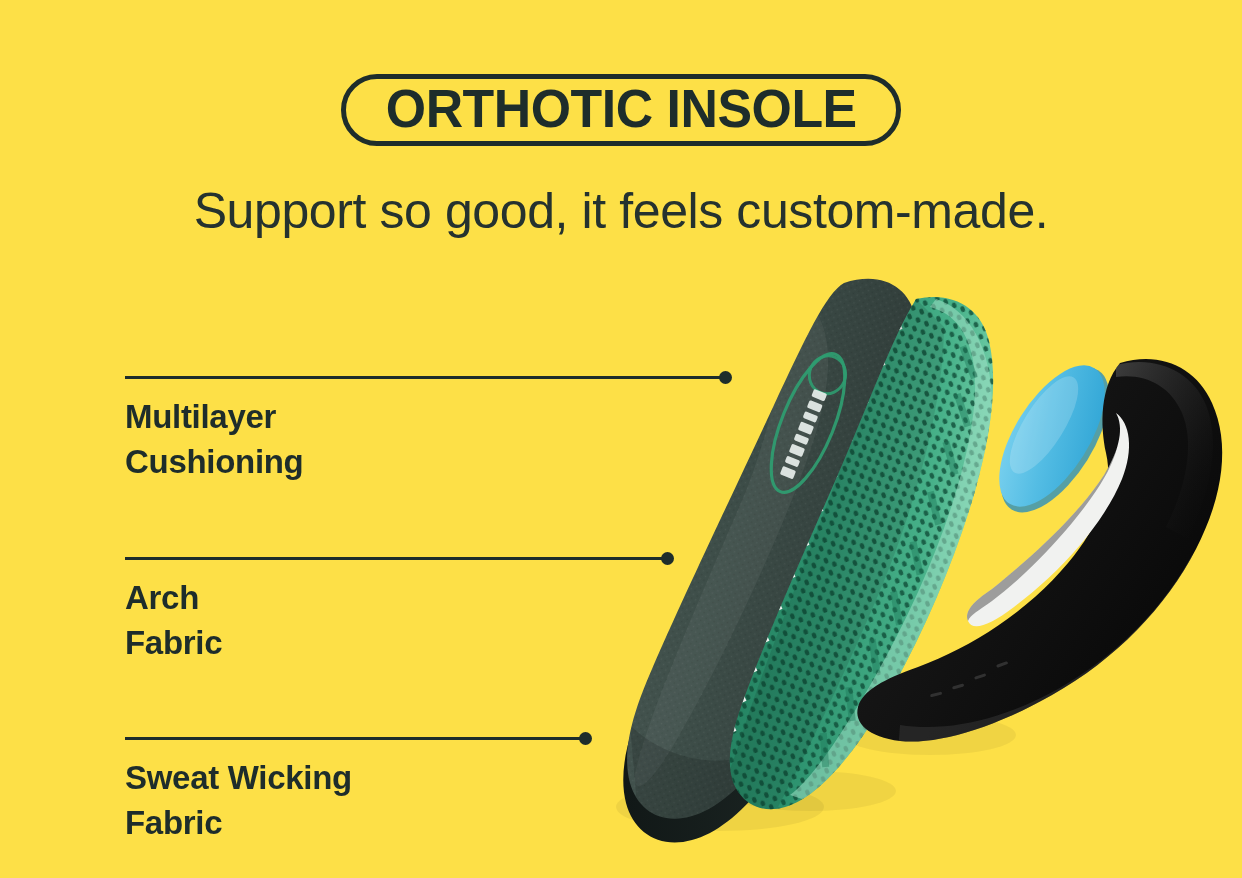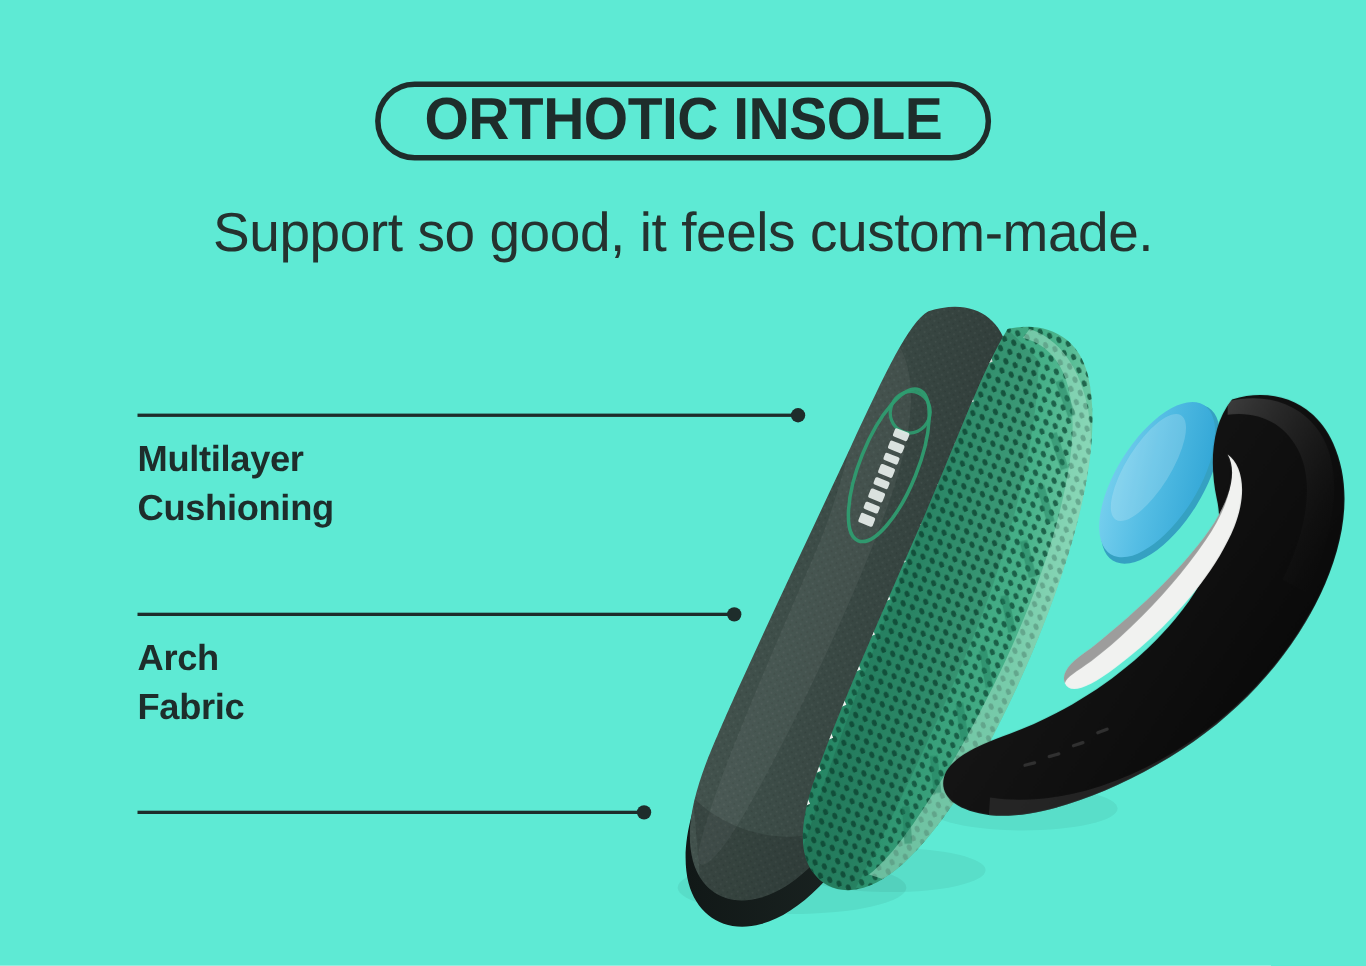--- a/index.html
+++ b/index.html
@@ -4,21 +4,21 @@
 <style>
   html, body {
     margin: 0;
     padding: 0;
     background: #f1f2f0;
   }
   .canvas {
     position: relative;
     width: 1242px;
     height: 878px;
-    background: #5eead4;
+    background: #fde047;
     overflow: hidden;
     font-family: "Liberation Sans", sans-serif;
     color: #1e2d2b;
   }
 
   
   .headline {
     position: absolute;
     left: 0;
     top: 74px;
@@ -144,20 +144,22 @@
       <span class="feature-dot"></span>
     </div>
     <div class="feature-label">Arch
 Fabric</div>
   </div>
 
   <div class="feature" id="feature-2">
     <div class="feature-rule">
       <span class="feature-dot"></span>
     </div>
+    <div class="feature-label">Sweat Wicking
+Fabric</div>
   </div>
 
   <div class="product">
     <svg width="642" height="590" viewBox="0 0 642 590" xmlns="http://www.w3.org/2000/svg">
       <defs>
 
         <linearGradient id="gTop" x1="0" y1="0" x2="1" y2="0.35">
           <stop offset="0" stop-color="#4b5a55"></stop>
           <stop offset="0.42" stop-color="#3e4e49"></stop>
           <stop offset="1" stop-color="#2f3b38"></stop>

